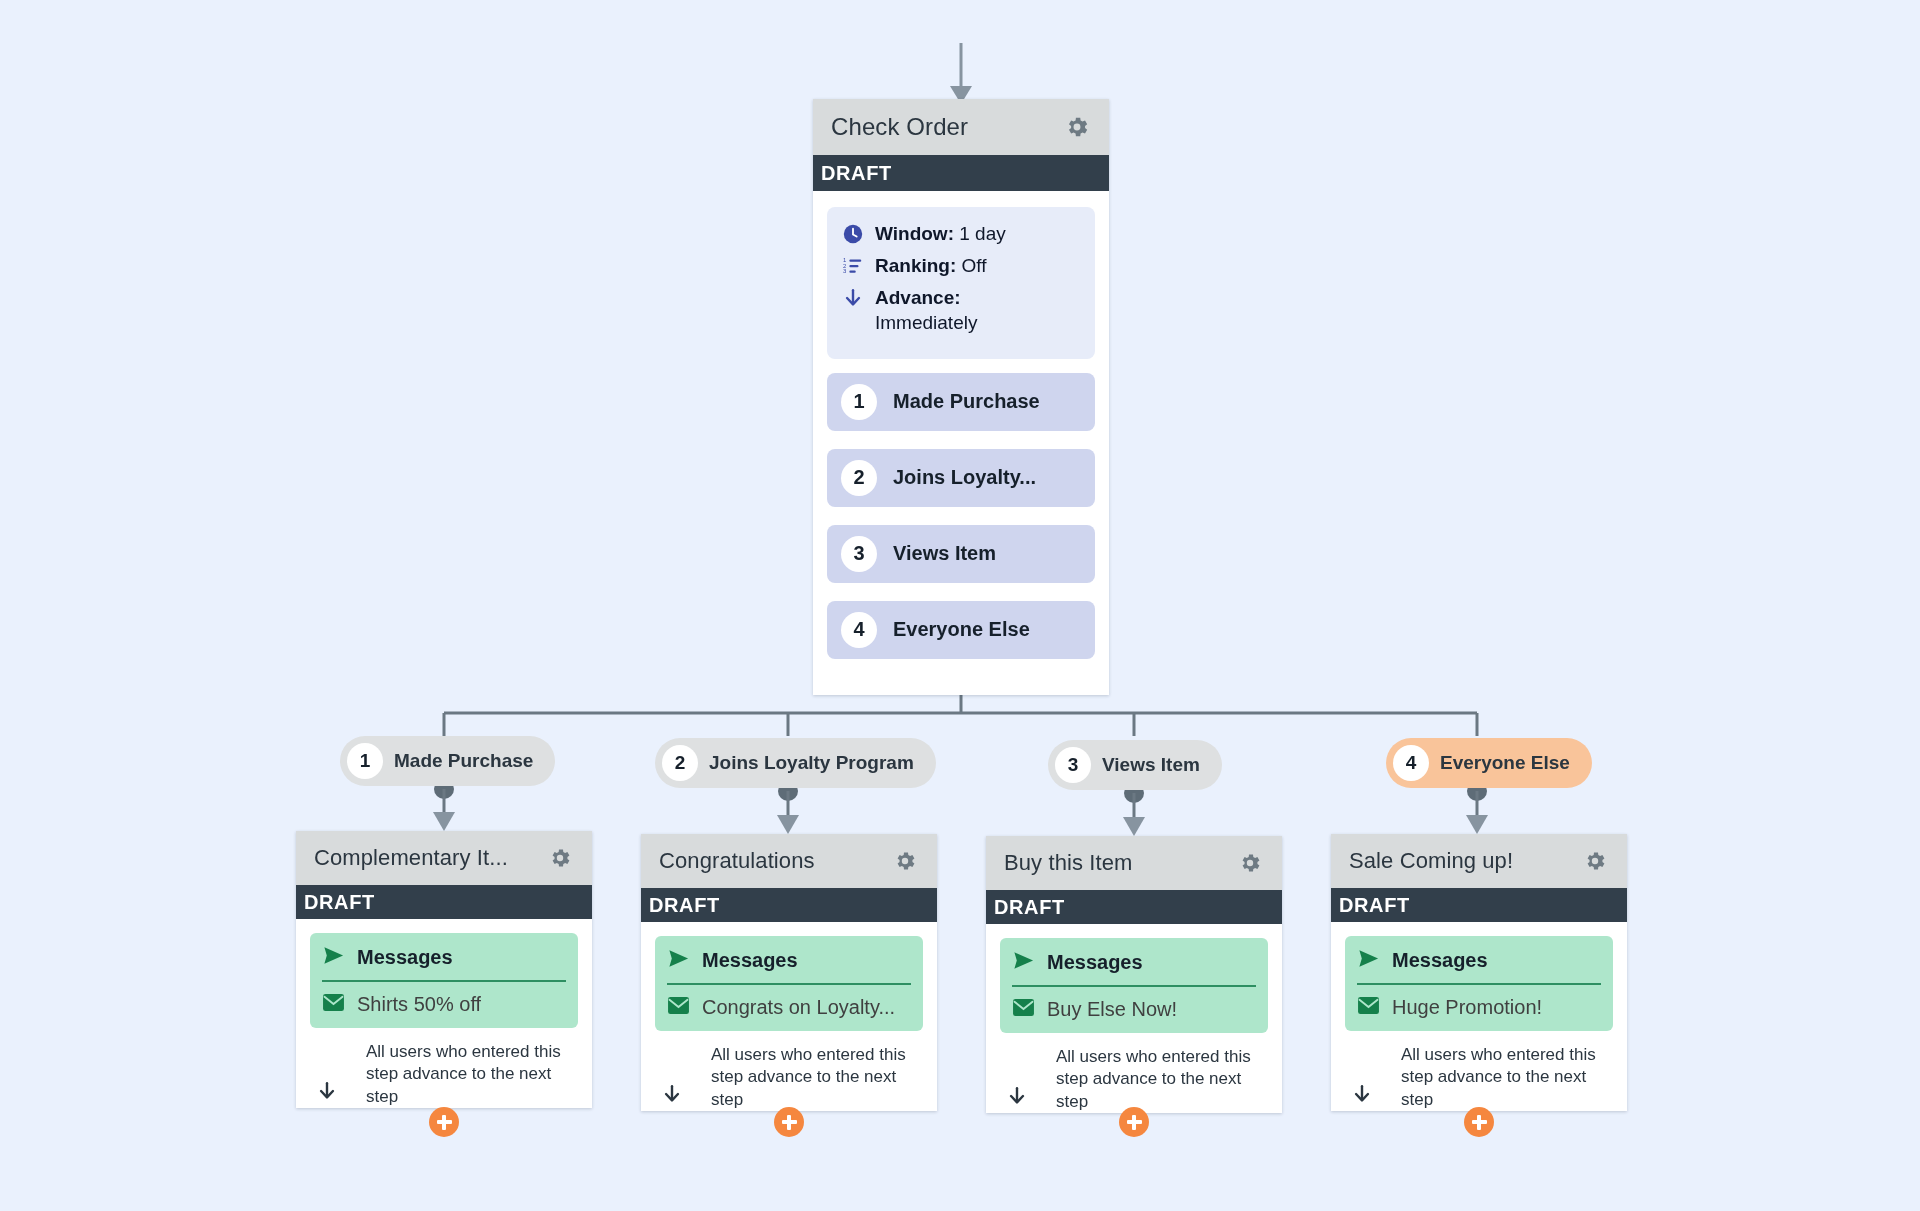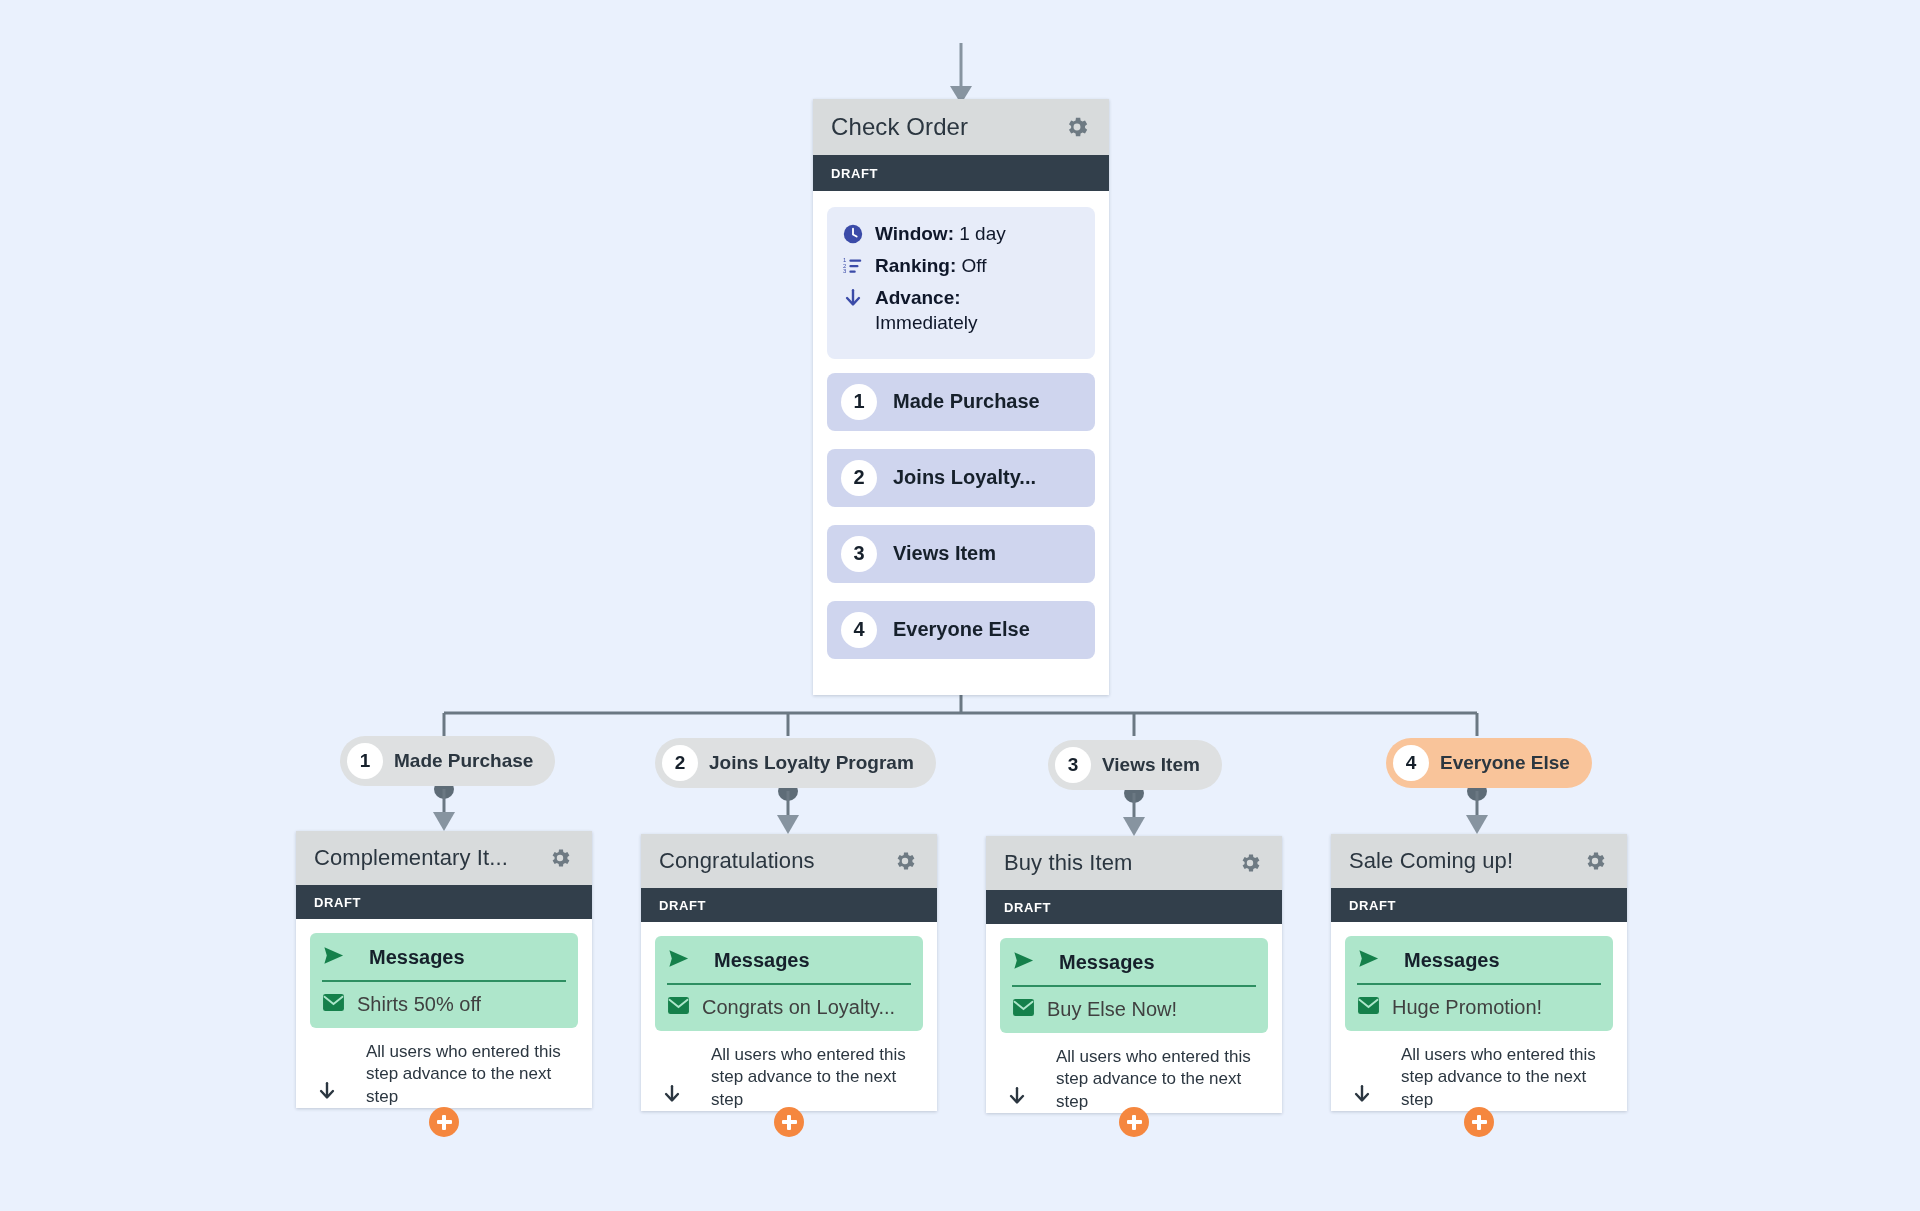--- a/index.html
+++ b/index.html
@@ -53,26 +53,26 @@
     width: 28px; height: 28px;
     flex: 0 0 28px;
     display: flex; align-items: center; justify-content: center;
     cursor: pointer;
   }
   .gear-btn svg { display: block; }
 
   .status-bar {
     background: #323F4B;
     color: #FFFFFF;
-    font-size: 13px;
+    font-size: 20px;
     font-weight: bold;
     letter-spacing: .6px;
     display: flex;
     align-items: center;
-    padding: 0 18px;
+    padding: 0 8px;
   }
 
   
   #root-card { left: 813px; top: 99px; width: 296px; height: 596px; }
   #root-card .card-header { height: 56px; }
   #root-card .status-bar  { height: 36px; }
 
   .root-body { padding: 16px 14px 14px 14px; }
 
   .info-panel {
@@ -177,21 +177,21 @@
 
   .msg-panel {
     background: #AEE6CB;
     border-radius: 6px;
     padding: 11px 12px 12px 12px;
   }
 
   .msg-head {
     display: flex;
     align-items: center;
-    gap: 24px;
+    gap: 12px;
     padding-bottom: 9px;
     border-bottom: 2px solid #2E8F62;
   }
 
   .msg-head-label {
     font-size: 20px;
     font-weight: bold;
     color: #16202B;
   }
 

